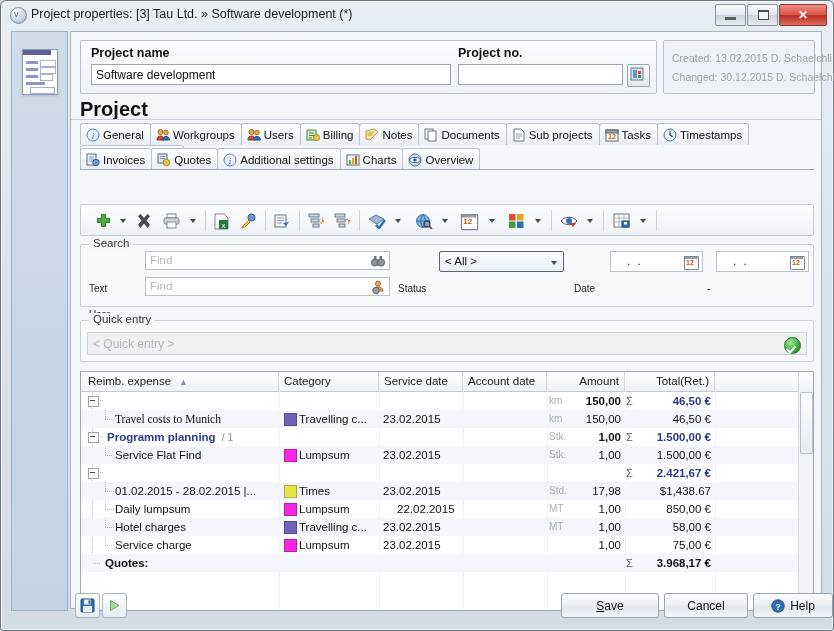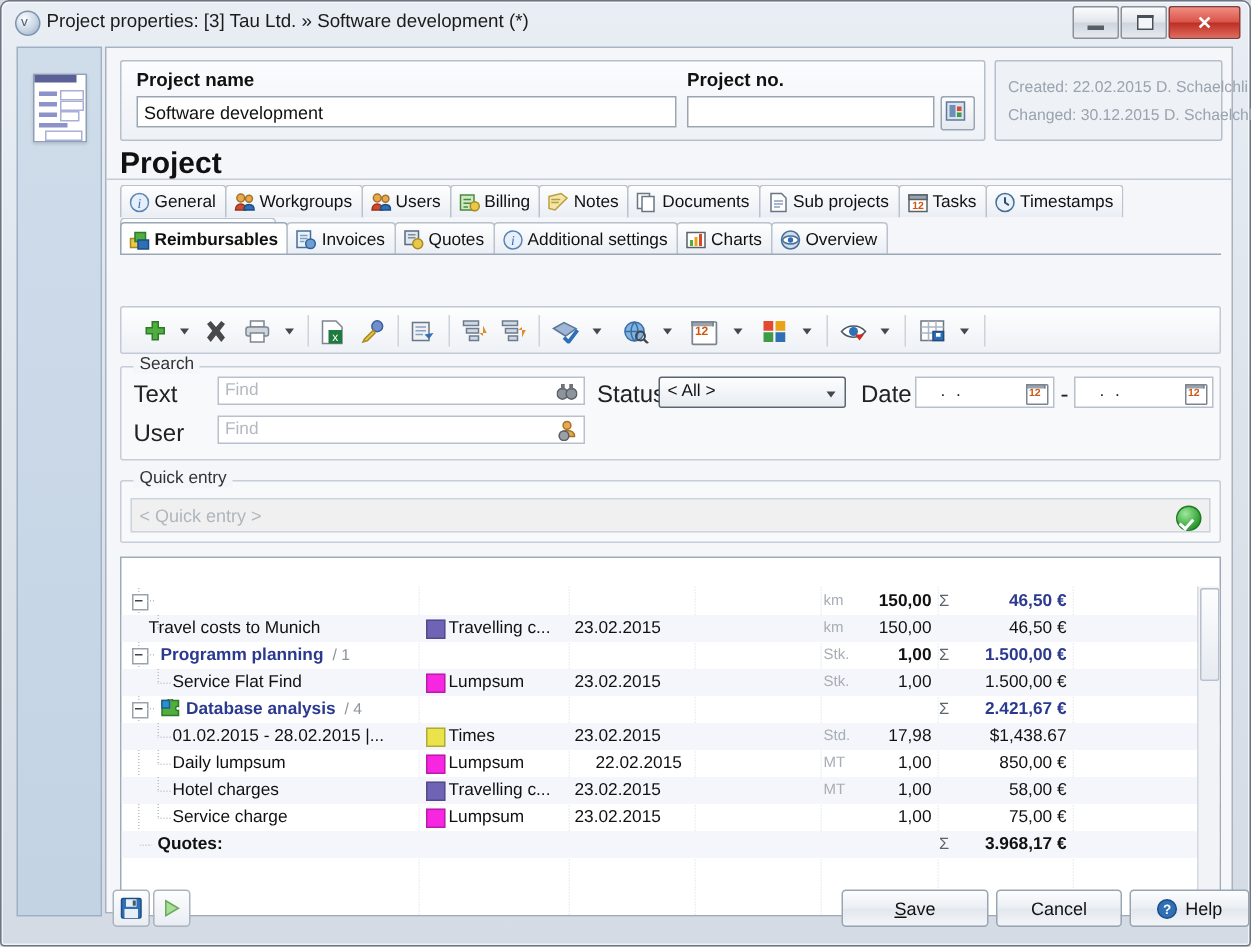--- a/index.html
+++ b/index.html
@@ -135,21 +135,21 @@
   }
 
   
   .groupbox{
     position:absolute;border:1px solid #c6ced9;border-radius:2px;background:#f7f9fb;
     box-sizing:border-box;
   }
   .grouptitle{
     position:absolute;background:#f4f6f9;padding:0 4px;font-size:11.5px;color:#333;
   }
-  .flabel{position:absolute;font-size:16px;color:#222;}
+  .flabel{position:absolute;font-size:10px;color:#222;margin-top:28px;}
   .findbox{
     position:absolute;height:19px;background:#fff;border:1px solid #b7c0cc;
     box-sizing:border-box;
   }
   .findbox .ph{position:absolute;left:4px;top:2px;font-size:11.5px;color:#b3b9c1;}
 
   .combo{
     position:absolute;height:21px;border:1px solid #5b6572;border-radius:2px;
     background:linear-gradient(180deg,#fcfdfe,#e8ecf2);box-sizing:border-box;
   }
@@ -284,21 +284,21 @@
           <svg width="15" height="15" viewBox="0 0 15 15" style="position:absolute;left:2px;top:2px;">
             <rect x="1" y="1" width="12" height="12" fill="#d7e3f0" stroke="#5f7a99"></rect>
             <rect x="3" y="3" width="4" height="8" fill="#6f8fb4"></rect>
             <rect x="8" y="4" width="3" height="3" fill="#d94a2a"></rect>
             <rect x="8" y="8" width="3" height="3" fill="#3f9b44"></rect>
           </svg>
         </div>
       </div>
 
       <div class="fieldbox" id="hdr-right">
-        <div class="meta" style="left:8px;top:11px;">Created: 22.02.2015  D. Schaelchli</div>
+        <div class="meta" style="left:8px;top:11px;">Created: 13.02.2015  D. Schaelchli</div>
         <div class="meta" style="left:8px;top:30px;">Changed: 30.12.2015  D. Schaelchli</div>
       </div>
 
       <div id="section-title">Project</div>
       <div class="hline" style="left:0;top:87px;width:750px;"></div>
 
       <div class="tabrow" id="tabrow1" style="top:91px;"><div class="tab">
             <span class="ti"><svg width="14" height="14" viewBox="0 0 14 14">
                 <circle cx="7" cy="7" r="6" fill="#e7f0fa" stroke="#5a86b5"></circle>
                 <text x="7" y="10.5" font-size="9" fill="#2f6fb5" text-anchor="middle" font-family="Liberation Serif" font-style="italic">i</text>
@@ -359,28 +359,21 @@
               </svg></span>
             <span>Timestamps</span>
           </div><div class="tab">
             <span class="ti"><svg width="14" height="14" viewBox="0 0 14 14">
                 <path d="M1 3 L9 1 L13 4 L5 12 L1 11Z" fill="#f5e6a8" stroke="#b89f3f"></path>
                 <circle cx="8" cy="4" r="2.6" fill="#e9f1f9" stroke="#4a6e97"></circle>
                 <path d="M8 2.4V4l1.3.9" stroke="#2f4c6e" fill="none"></path>
               </svg></span>
             <span>Activity Report</span>
           </div></div>
-      <div class="tabrow" id="tabrow2" style="top:116px;"><div class="tab active">
-            <span class="ti"><svg width="14" height="14" viewBox="0 0 14 14">
-                <rect x="1" y="6" width="7" height="6" fill="#e8c84a" stroke="#a88a1d"></rect>
-                <rect x="4" y="2" width="7" height="6" fill="#4fae3e" stroke="#2e7a28"></rect>
-                <rect x="6" y="7" width="7" height="6" fill="#2f6fb5" stroke="#1d4d85"></rect>
-              </svg></span>
-            <span>Reimbursables</span>
-          </div><div class="tab">
+      <div class="tabrow" id="tabrow2" style="top:116px;"><div class="tab">
             <span class="ti"><svg width="14" height="14" viewBox="0 0 14 14">
                 <rect x="1" y="1" width="9" height="11" fill="#eaf2fb" stroke="#4a6e97"></rect>
                 <path d="M3 4h5M3 6h5M3 8h3" stroke="#7f9dc0"></path>
                 <circle cx="10" cy="9.5" r="3.2" fill="#6f9fd0" stroke="#2f5f9c"></circle>
               </svg></span>
             <span>Invoices</span>
           </div><div class="tab">
             <span class="ti"><svg width="14" height="14" viewBox="0 0 14 14">
                 <rect x="1" y="1" width="9" height="9" fill="#dfe7f0" stroke="#5a6a7c"></rect>
                 <path d="M3 3.5h5M3 5.5h5" stroke="#7f8c9c"></path>
@@ -606,20 +599,29 @@
       </div>
 
       <div class="groupbox" style="left:9px;top:288px;width:734px;height:42px;"></div>
       <div class="grouptitle" style="left:18px;top:281px;">Quick entry</div>
       <div id="quickentry-input" style="left:16px;top:300px;width:720px;height:23px;">
         <div class="ph">&lt; Quick entry &gt;</div>
         <div class="okbadge" style="right:5px;top:4px;"></div>
       </div>
 
       <div id="grid">
+        <div id="gridhead">
+            <div class="gh" style="left: 2px; width: 196px;"><span>Reimb. expense</span><span style="color: rgb(127, 147, 173); font-size: 9px; margin-left: 8px;">▲</span></div>
+            <div class="gh" style="left: 198px; width: 100px;"><span>Category</span></div>
+            <div class="gh" style="left: 298px; width: 84px;"><span>Service date</span></div>
+            <div class="gh" style="left: 382px; width: 84px;"><span>Account date</span></div>
+            <div class="gh r" style="left: 466px; width: 78px;"><span>Amount</span></div>
+            <div class="gh r" style="left: 544px; width: 90px;"><span>Total(Ret.)</span></div>
+            <div class="gh" style="left: 634px; width: 84px;"></div>
+          </div>
         <div id="gridbody">
             <div class="colsep" style="left: 198px;"></div>
             <div class="colsep" style="left: 298px;"></div>
             <div class="colsep" style="left: 382px;"></div>
             <div class="colsep" style="left: 466px;"></div>
             <div class="colsep" style="left: 544px;"></div>
             <div class="colsep" style="left: 634px;"></div>
             <div class="vdot" style="left: 11px; top: 20px; height: 172px;"></div>
             <div class="row" style="top: 20px;">
               <div class="expander" style="left: 7px;"></div>
@@ -627,21 +629,21 @@
               <div class="cell" style="left: 302px; width: 78px;"></div>
               <div class="cell" style="left: 386px; width: 78px;"></div>
               <div class="cell unit" style="left: 468px; width: 24px;">km</div>
               <div class="cell r" style="left: 492px; width: 48px; font-weight: bold;">150,00</div>
               <div class="cell sig" style="left: 545px; width: 12px;">Σ</div>
               <div class="cell r" style="left: 556px; width: 74px; font-weight: bold; color: rgb(43, 58, 143);">46,50 €</div>
             </div>
             <div class="row alt" style="top: 38px;">
               <div class="hdot" style="left: 24px; top: 9px; width: 9px;"></div>
               <div class="vdot" style="left: 24px; top: 0px; height: 10px;"></div>
-              <div class="cell" style="left: 18px; width: 162px;"><span>Travel costs to Munich</span></div>
+              <div class="cell" style="left: 34px; width: 162px; font-family: Liberation Serif, serif;"><span>Travel costs to Munich</span></div>
               <div class="swatch" style="left: 203px; background: rgb(111, 99, 181);"></div>
               <div class="cell" style="left: 218px; width: 78px;">Travelling c...</div>
               <div class="cell" style="left: 302px; width: 78px;">23.02.2015</div>
               <div class="cell" style="left: 386px; width: 78px;"></div>
               <div class="cell unit" style="left: 468px; width: 24px;">km</div>
               <div class="cell r" style="left: 492px; width: 48px;">150,00</div>
               <div class="cell r" style="left: 556px; width: 74px;">46,50 €</div>
             </div>
             <div class="row" style="top: 56px;">
               <div class="expander" style="left: 7px;"></div>
@@ -662,24 +664,20 @@
               <div class="cell" style="left: 218px; width: 78px;">Lumpsum</div>
               <div class="cell" style="left: 302px; width: 78px;">23.02.2015</div>
               <div class="cell" style="left: 386px; width: 78px;"></div>
               <div class="cell unit" style="left: 468px; width: 24px;">Stk.</div>
               <div class="cell r" style="left: 492px; width: 48px;">1,00</div>
               <div class="cell r" style="left: 556px; width: 74px;">1.500,00 €</div>
             </div>
             <div class="row" style="top: 92px;">
               <div class="expander" style="left: 7px;"></div>
               <div class="hdot" style="left: 17px; top: 8px; width: 6px;"></div>
-              <div class="cell grp" style="left: 26px; width: 170px;"><span style="display: inline-block; vertical-align: -2px; margin-right: 4px;"><svg width="13" height="12" viewBox="0 0 13 12">
-                    <path d="M1 1h4.2a1.4 1.4 0 1 1 2.6 0H12v4a1.4 1.4 0 1 0 0 2.6V11H1z" fill="#4fae3e" stroke="#2e7a28"></path>
-                    <path d="M1 1h5v5H1z" fill="#2f8fd0" stroke="#1d5f95"></path>
-                  </svg></span><span>Database analysis</span><span class="cnt" style="margin-left: 6px;">/ 4</span></div>
               <div class="cell" style="left: 302px; width: 78px;"></div>
               <div class="cell" style="left: 386px; width: 78px;"></div>
               <div class="cell r" style="left: 492px; width: 48px; font-weight: bold;"></div>
               <div class="cell sig" style="left: 545px; width: 12px;">Σ</div>
               <div class="cell r" style="left: 556px; width: 74px; font-weight: bold; color: rgb(43, 58, 143);">2.421,67 €</div>
             </div>
             <div class="row alt" style="top: 110px;">
               <div class="hdot" style="left: 24px; top: 9px; width: 9px;"></div>
               <div class="vdot" style="left: 24px; top: 0px; height: 10px;"></div>
               <div class="cell" style="left: 34px; width: 162px;"><span>01.02.2015 - 28.02.2015 |...</span></div>

